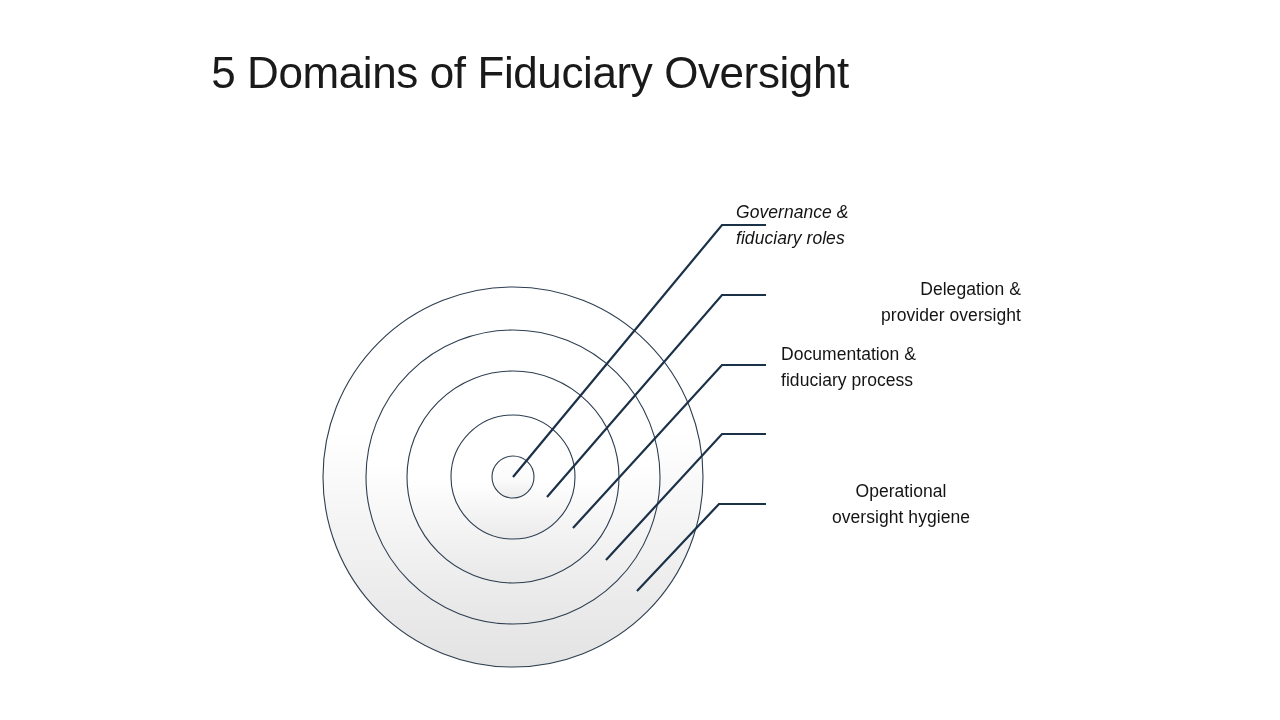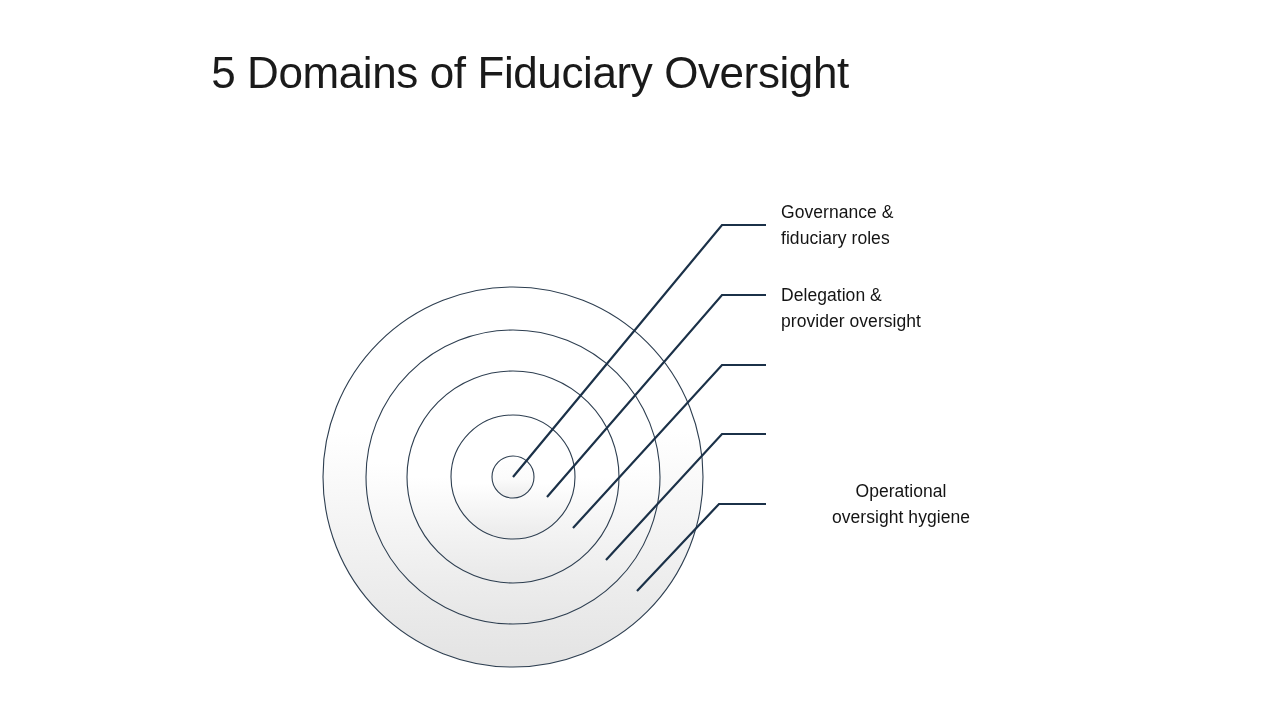--- a/index.html
+++ b/index.html
@@ -100,24 +100,26 @@
 
     <g stroke="#1b3148" stroke-width="2.2" fill="none" stroke-linecap="butt" stroke-linejoin="miter">
       <polyline points="513,477 722,225 766,225"></polyline>
       <polyline points="547,497 722,295 766,295"></polyline>
       <polyline points="573,528 722,365 766,365"></polyline>
       <polyline points="606,560 722,434 766,434"></polyline>
       <polyline points="637,591 719,504 766,504"></polyline>
     </g>
   </svg>
 
-  <div class="domain-label" style="left:781px; top:200px;">Governance &amp;
+  <div class="domain-label" style="left:736px; top:200px;font-style:italic;">Governance &amp;
 fiduciary roles</div>
 
-  <div class="domain-label" style="left:781px; top:283px;">Delegation &amp;
+  <div class="domain-label" style="left:781px; top:277px;text-align:right;">Delegation &amp;
 provider oversight</div>
 
+  <div class="domain-label" style="left:781px; top:342px;">Documentation &amp;
+fiduciary process</div>
 
 
   <div class="domain-label" style="left:781px; top:479px;text-align:center;">Operational
 oversight hygiene</div>
 
 </div>
 
 </body></html>

